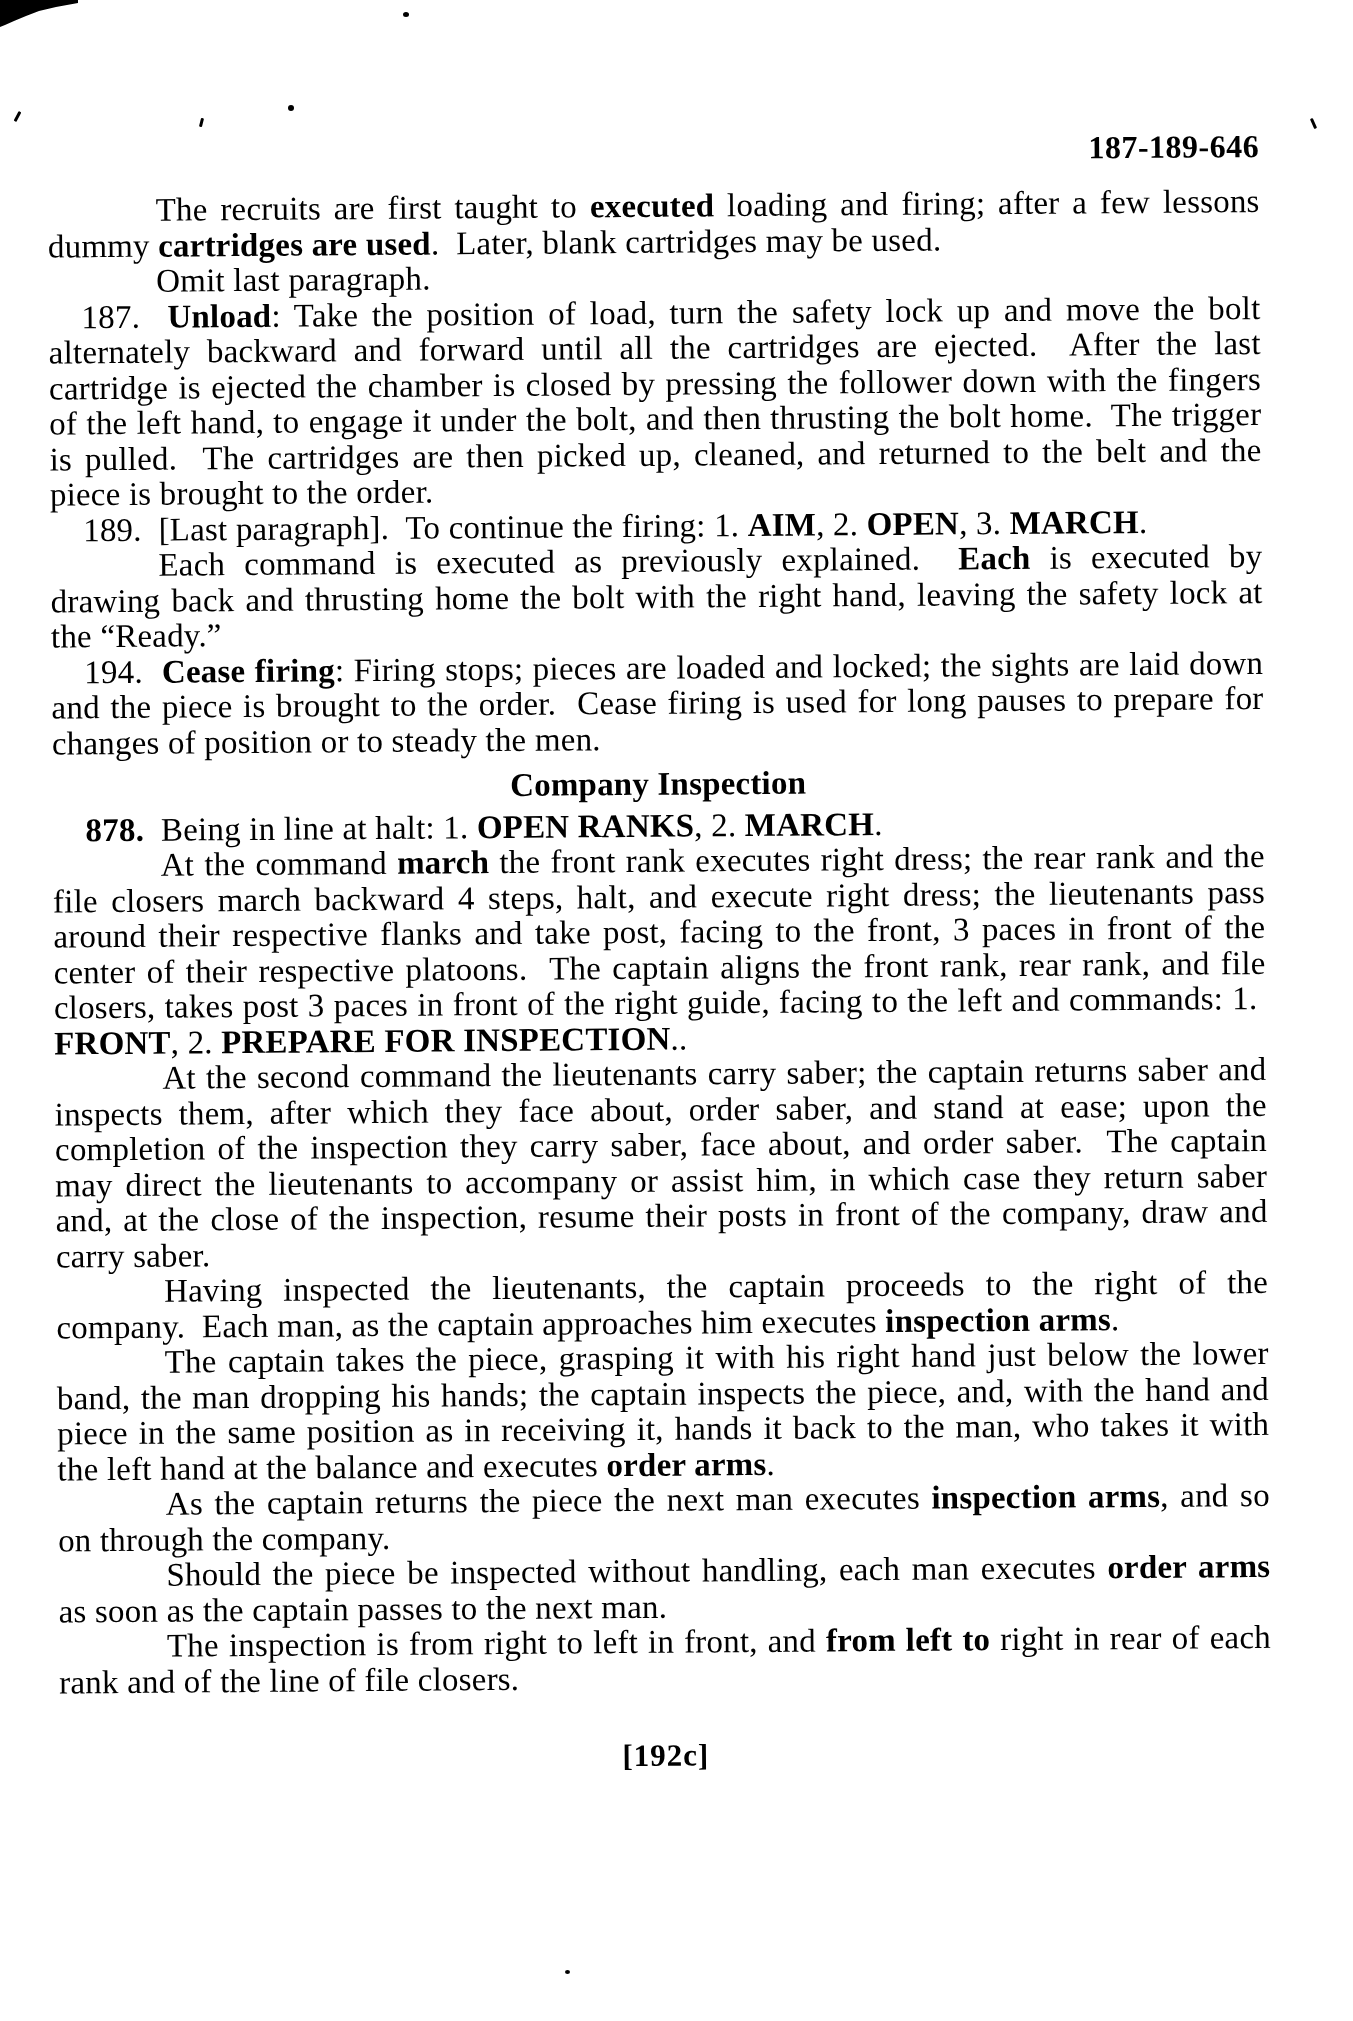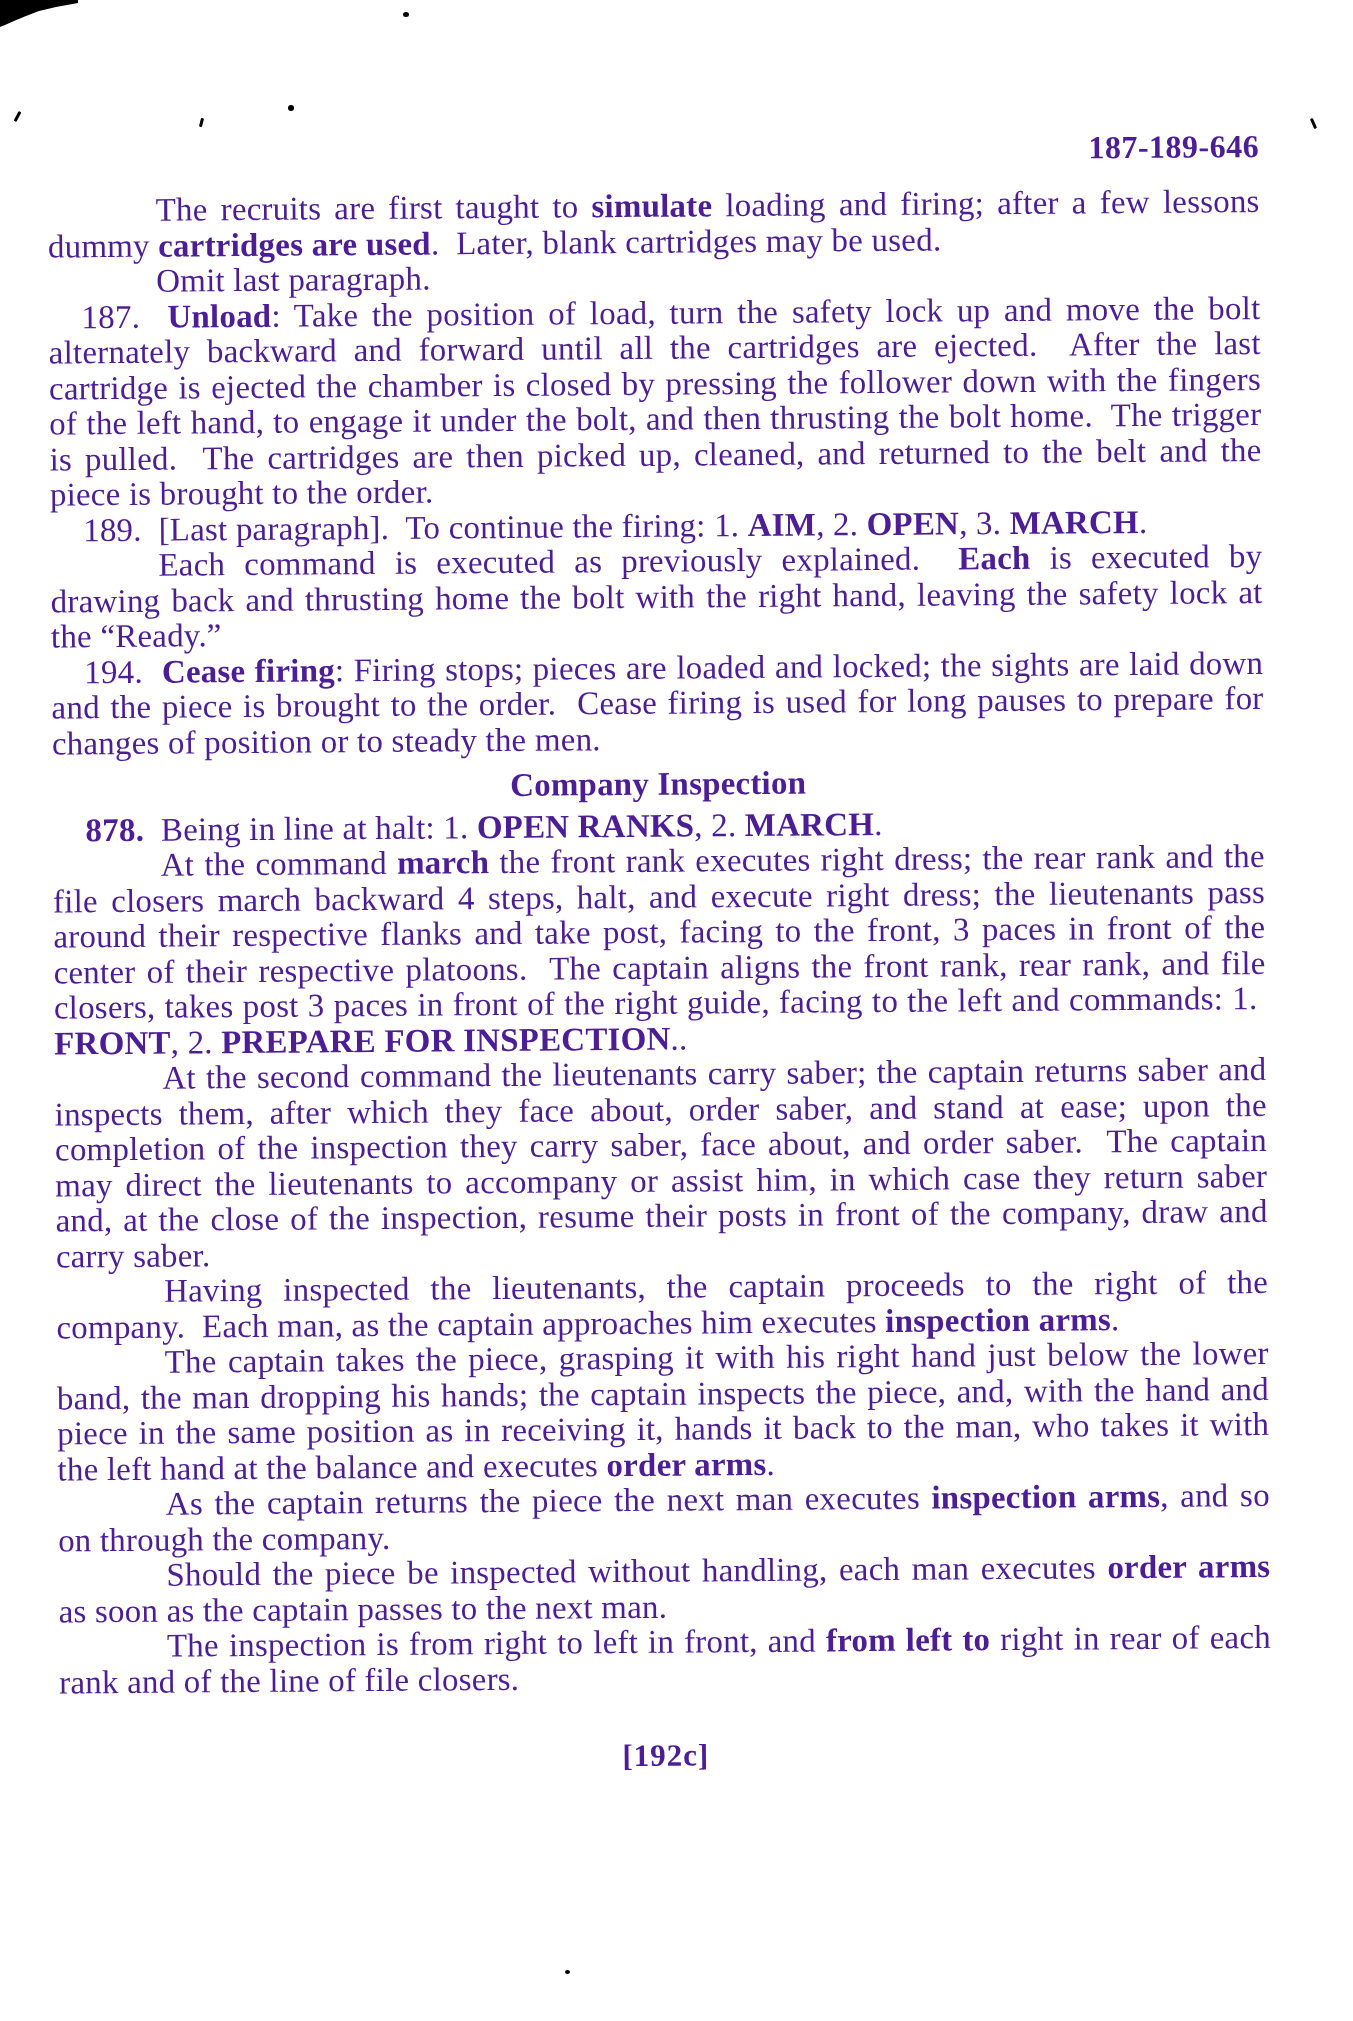--- a/index.html
+++ b/index.html
@@ -3,21 +3,21 @@
 <meta charset="utf-8">
 <style>
   html, body { margin: 0; padding: 0; background: #ffffff; }
   .sheet {
     position: relative;
     width: 1353px;
     height: 2021px;
     background: #ffffff;
     overflow: hidden;
     font-family: "Liberation Serif", "DejaVu Serif", serif;
-    color: #4c1d95;
+    color: #000000;
   }
   
   .corner-wedge {
     position: absolute;
     left: 0; top: 0;
     width: 78px; height: 27px;
     background: #000;
     clip-path: polygon(0 0, 78px 0, 78px 3px, 56px 7px, 39px 11px, 26px 16px, 14px 21px, 5px 25px, 0 27px);
   }
   .speck { position: absolute; background: #000; border-radius: 50%; }
@@ -73,21 +73,21 @@
   <div class="speck" style="left:288px; top:105px; width:6px; height:6px;"></div>
   <div class="speck tick" style="left:16px; top:111px; width:3px; height:11px; transform:rotate(28deg);"></div>
   <div class="speck tick" style="left:200px; top:118px; width:3px; height:9px; transform:rotate(14deg);"></div>
   <div class="speck tick" style="left:1312px; top:118px; width:3px; height:11px; transform:rotate(-24deg);"></div>
   <div class="speck" style="left:565px; top:1970px; width:5px; height:4px;"></div>
 
   <div class="content">
     <div class="page-header">187-189-646</div>
 
     <div>
-        <p class="para p-indent"><span>The recruits are first taught to </span><span class="b">simulate</span><span> loading and firing; after a few lessons dummy </span><span class="b">cartridges are used</span><span>.&nbsp; Later, blank cartridges may be used.</span></p>
+        <p class="para p-indent"><span>The recruits are first taught to </span><span class="b">executed</span><span> loading and firing; after a few lessons dummy </span><span class="b">cartridges are used</span><span>.&nbsp; Later, blank cartridges may be used.</span></p>
         <p class="para p-indent"><span>Omit last paragraph.</span></p>
         <p class="para p-num"><span>187.&nbsp; </span><span class="b">Unload</span><span>: Take the position of load, turn the safety lock up and move the bolt alternately backward and forward until all the cartridges are ejected.&nbsp; After the last cartridge is ejected the chamber is closed by pressing the follower down with the fingers of the left hand, to engage it under the bolt, and then thrusting the bolt home.&nbsp; The trigger is pulled.&nbsp; The cartridges are then picked up, cleaned, and returned to the belt and the piece is brought to the order.</span></p>
         <p class="para p-num"><span>189.&nbsp; [Last paragraph].&nbsp; To continue the firing: 1. </span><span class="b">AIM</span><span>, 2. </span><span class="b">OPEN</span><span>, 3. </span><span class="b">MARCH</span><span>.</span></p>
         <p class="para p-indent"><span>Each command is executed as previously explained.&nbsp; </span><span class="b">Each</span><span> is executed by drawing back and thrusting home the bolt with the right hand, leaving the safety lock at the “Ready.”</span></p>
         <p class="para p-num"><span>194.&nbsp; </span><span class="b">Cease firing</span><span>: Firing stops; pieces are loaded and locked; the sights are laid down and the piece is brought to the order.&nbsp; Cease firing is used for long pauses to prepare for changes of position or to steady the men.</span></p>
         <p class="para p-heading"><span class="b">Company Inspection</span></p>
         <p class="para p-num"><span class="b">878.</span><span>&nbsp; Being in line at halt: 1. </span><span class="b">OPEN RANKS</span><span>, 2. </span><span class="b">MARCH</span><span>.</span></p>
         <p class="para p-indent"><span>At the command </span><span class="b">march</span><span> the front rank executes right dress; the rear rank and the file closers march backward 4 steps, halt, and execute right dress; the lieutenants pass around their respective flanks and take post, facing to the front, 3 paces in front of the center of their respective platoons.&nbsp; The captain aligns the front rank, rear rank, and file closers, takes post 3 paces in front of the right guide, facing to the left and commands: 1.&nbsp; </span><span class="b">FRONT</span><span>, 2. </span><span class="b">PREPARE FOR INSPECTION</span><span>..</span></p>
         <p class="para p-indent"><span>At the second command the lieutenants carry saber; the captain returns saber and inspects them, after which they face about, order saber, and stand at ease; upon the completion of the inspection they carry saber, face about, and order saber.&nbsp; The captain may direct the lieutenants to accompany or assist him, in which case they return saber and, at the close of the inspection, resume their posts in front of the company, draw and carry saber.</span></p>
         <p class="para p-indent"><span>Having inspected the lieutenants, the captain proceeds to the right of the company.&nbsp; Each man, as the captain approaches him executes </span><span class="b">inspection arms</span><span>.</span></p>

